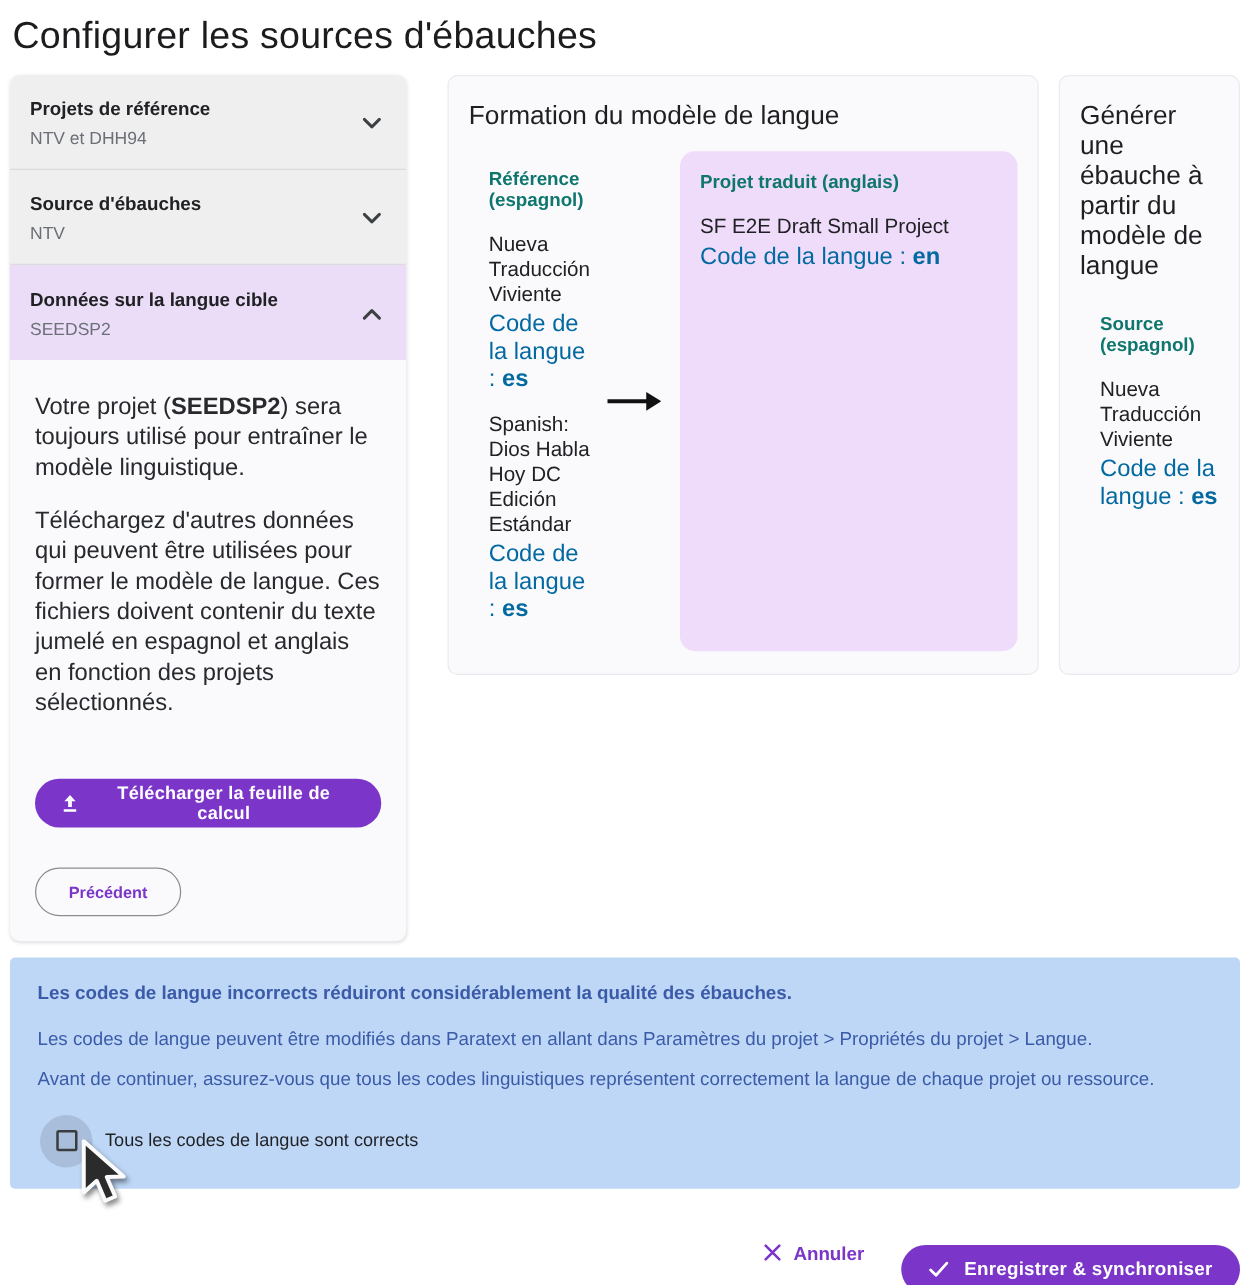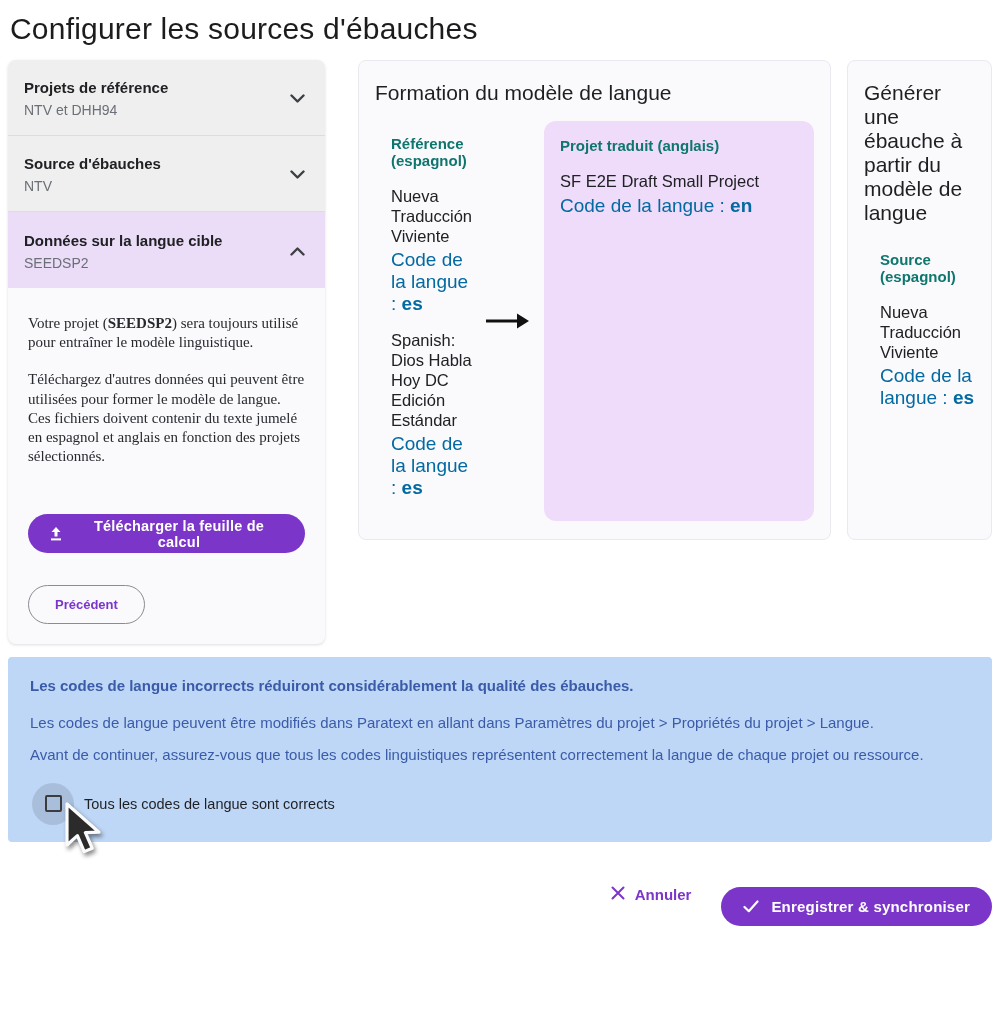--- a/index.html
+++ b/index.html
@@ -13,21 +13,21 @@
   
   .sidebar-card { width: 317px; flex: 0 0 317px; background: #fafafd; border-radius: 8px; box-shadow: 0 1px 3px rgba(60,64,67,0.18); overflow: hidden; }
   .acc-header { padding: 15px 16px 13px 16px; background: #efefef; display: flex; align-items: center; justify-content: space-between; cursor: pointer; border-bottom: 1px solid #dcdce0; min-height: 76px; }
   .acc-header.expanded { background: #ebdcf8; border-bottom: none; }
   .acc-titles { display: flex; flex-direction: column; gap: 6px; }
   .acc-title { font-size: 15px; font-weight: bold; color: #202124; }
   .acc-sub { font-size: 14px; color: #6b6f76; }
   .chev { width: 24px; height: 24px; flex: 0 0 24px; display: flex; align-items: center; justify-content: center; }
 
   .panel { padding: 20px 20px 18px 20px; }
-  .panel p { font-size: 15px; line-height: 1.28; color: #27292d; font-family: Liberation Serif, serif; }
+  .panel p { font-size: 19px; line-height: 1.28; color: #27292d; }
   .intro { margin: 6px 0 18px 0; }
   .proj-select { height: 57px; border: 1px solid #dbdbe0; border-radius: 6px; display: flex; align-items: center; padding: 0 14px; margin-bottom: 22px; overflow: hidden; white-space: nowrap; }
   .proj-select span { font-size: 16.5px; color: #b7bac1; }
   .upload-help { margin-bottom: 24px; }
   .btn { border: none; cursor: pointer; font-family: inherit; display: inline-flex; align-items: center; justify-content: center; gap: 9px; margin-top: 24px; }
   .btn-upload { background: #7b35c9; color: #fff; font-size: 14.5px; font-weight: bold; border-radius: 20px; height: 39px; padding: 0 20px; letter-spacing: 0.2px; }
   .btn-prev { background: transparent; color: #7b35c9; font-size: 13px; font-weight: bold; border: 1px solid #8b8b92; border-radius: 20px; height: 39px; padding: 0 26px; margin-top: 32px; margin-bottom: 2px; }
 
   
   .right-col { flex: 1; display: flex; flex-direction: row; gap: 16px; }

